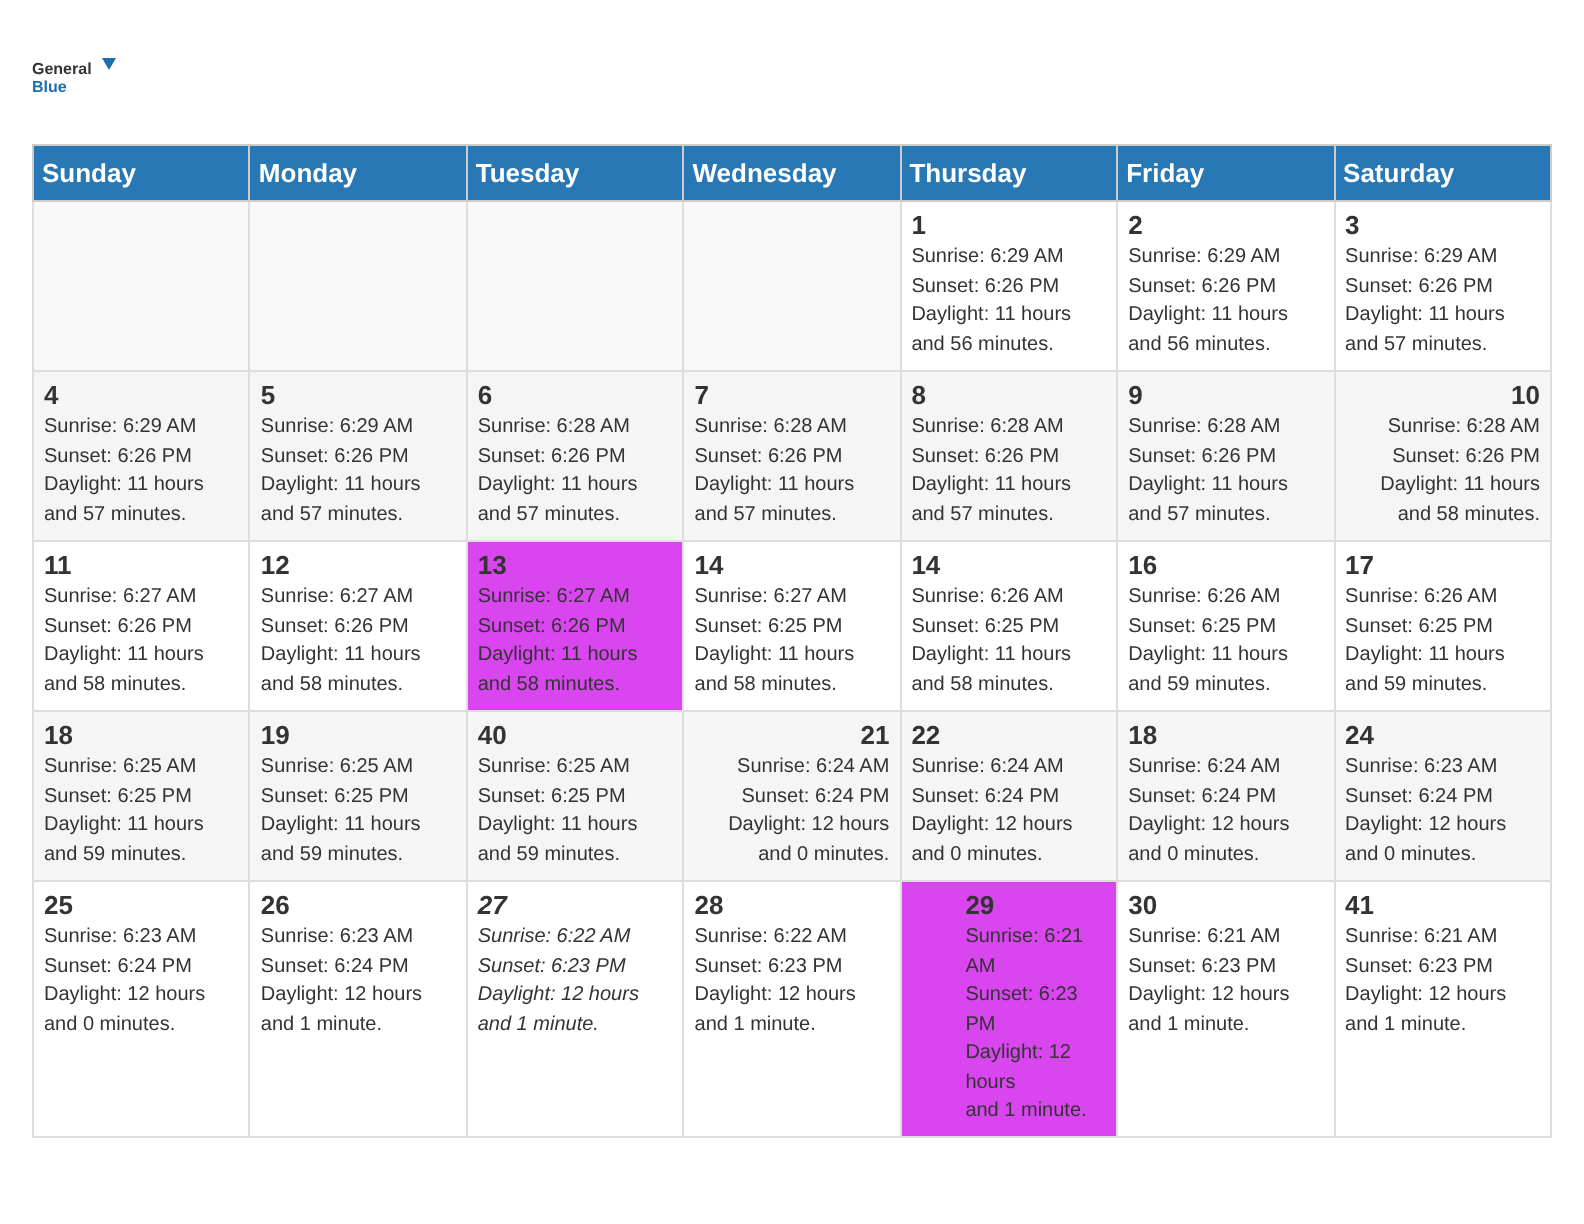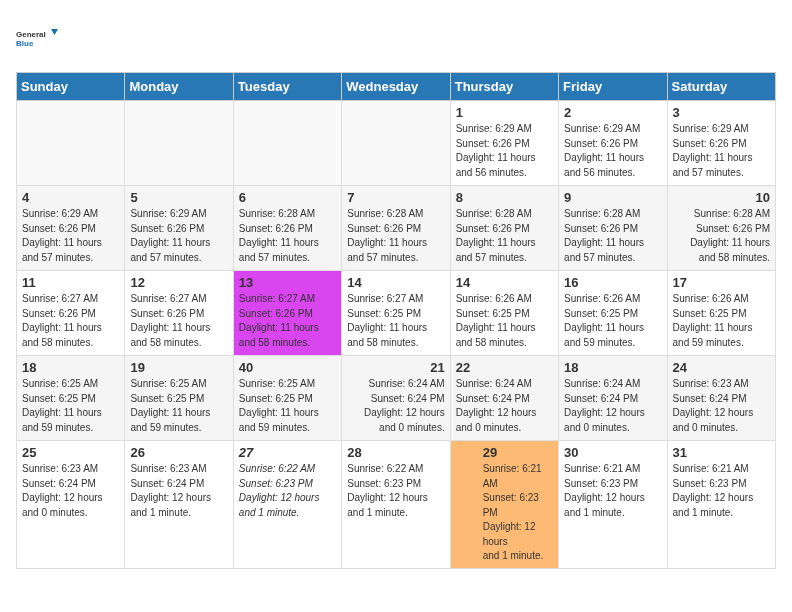--- a/index.html
+++ b/index.html
@@ -308,36 +308,36 @@
 Daylight: 12 hours
 and 1 minute.</div>
         </td>
         <td style="background: rgb(255, 255, 255);">
           <div class="day-number">28</div>
           <div class="day-info" style="white-space: pre-line;">Sunrise: 6:22 AM
 Sunset: 6:23 PM
 Daylight: 12 hours
 and 1 minute.</div>
         </td>
-        <td style="background: #fdba74; padding-left: 32px;">
+        <td style="background: #d946ef; padding-left: 32px;">
           <div class="day-number">29</div>
           <div class="day-info" style="white-space: pre-line;">Sunrise: 6:21 AM
 Sunset: 6:23 PM
 Daylight: 12 hours
 and 1 minute.</div>
         </td>
         <td style="background: rgb(255, 255, 255);">
           <div class="day-number">30</div>
           <div class="day-info" style="white-space: pre-line;">Sunrise: 6:21 AM
 Sunset: 6:23 PM
 Daylight: 12 hours
 and 1 minute.</div>
         </td>
         <td style="background: rgb(255, 255, 255);">
-          <div class="day-number">31</div>
+          <div class="day-number">41</div>
           <div class="day-info" style="white-space: pre-line;">Sunrise: 6:21 AM
 Sunset: 6:23 PM
 Daylight: 12 hours
 and 1 minute.</div>
         </td>
       </tr>
     </tbody>
 </table>
 
 </body></html>

